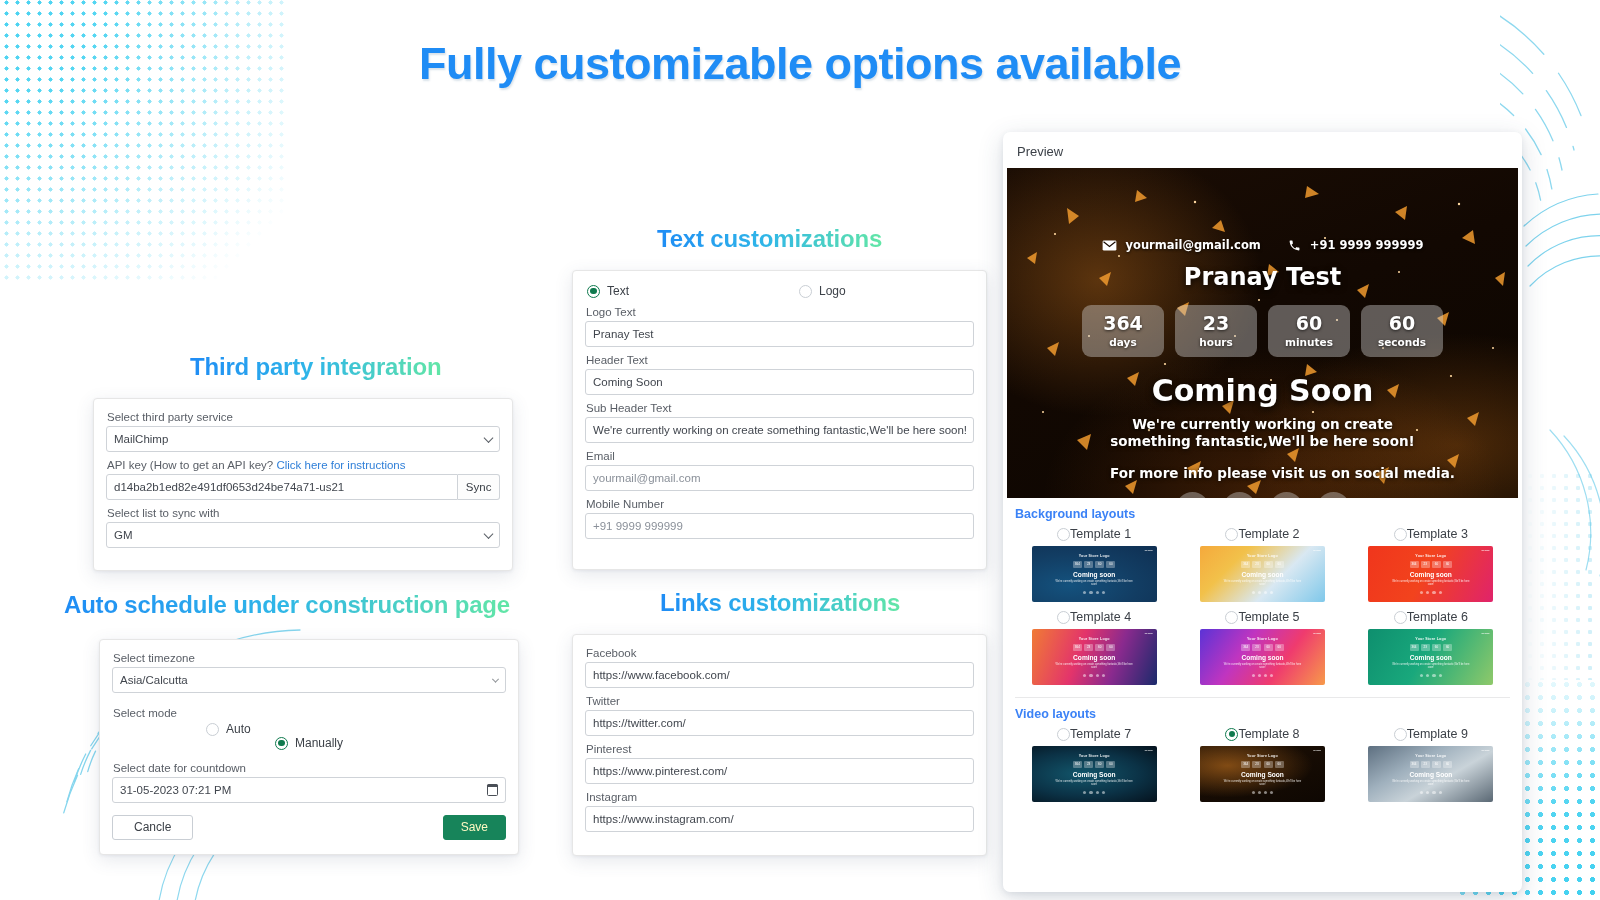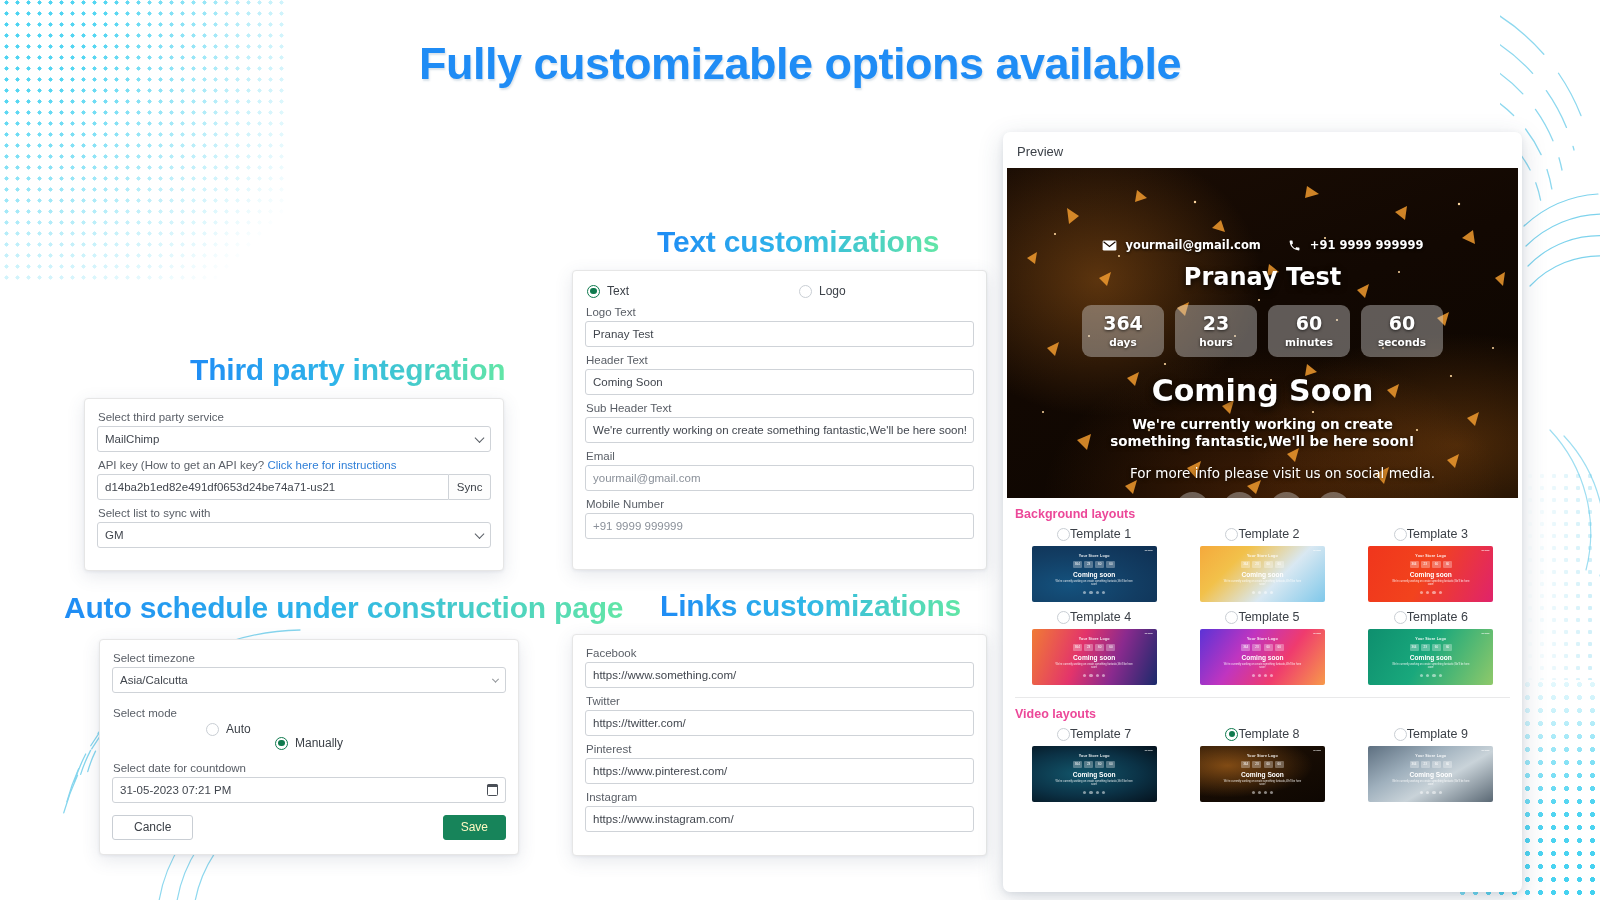--- a/index.html
+++ b/index.html
@@ -46,41 +46,41 @@
     text-align: center;
     font-size: 45px; font-weight: 700; letter-spacing: -0.5px;
     color: #1f8cf5;
     text-shadow: 1px 2px 2px rgba(120,150,175,.28);
     z-index: 5;
   }
 
   
   .sec-head {
     position: absolute; z-index: 5;
-    font-size: 30px; font-weight: 700; letter-spacing: -0.2px;
+    font-size: 24px; font-weight: 700; letter-spacing: -0.2px;
     background: linear-gradient(90deg, #1f8cf5 0%, #2fb6e8 48%, #62e6a6 100%);
     -webkit-background-clip: text; background-clip: text;
     -webkit-text-fill-color: transparent; color: transparent;
     white-space: nowrap;
   }
   #head-third  { left: 190px; top: 353px; }
   #head-auto   { left: 64px;  top: 591px; }
   #head-text   { left: 657px; top: 225px; }
   #head-links  { left: 660px; top: 589px; }
 
   
   .card {
     position: absolute; z-index: 4;
     background: #ffffff;
     border: 1px solid #e6e6e6;
     border-radius: 4px;
     box-shadow: 0 5px 18px rgba(60,80,110,.13), 0 1px 3px rgba(60,80,110,.08);
     padding: 12px 12px 14px 12px;
   }
-  #card-third { left: 84px; top: 398px; width: 420px; height: 173px; }
+  #card-third { left: 93px; top: 398px; width: 420px; height: 173px; }
   #card-auto  { left: 99px; top: 639px; width: 420px; height: 216px; }
   #card-text  { left: 572px; top: 270px; width: 415px; height: 300px; }
   #card-links { left: 572px; top: 634px; width: 415px; height: 222px; }
 
   .fld-label {
     font-size: 11.5px; color: #595e66; margin: 0 0 3px 1px;
     font-family: "Liberation Sans", sans-serif;
   }
   .fld-label.tight { margin-top: 7px; }
 
@@ -203,38 +203,38 @@
     text-shadow: 0 2px 7px rgba(0,0,0,.8);
   }
   .hero-sub {
     position: relative; z-index: 2; text-align: center; color: #fff;
     font-size: 13.5px; font-weight: 700; line-height: 1.28; margin-top: 8px;
     max-width: 330px; margin-left: auto; margin-right: auto;
     text-shadow: 0 1px 4px rgba(0,0,0,.8);
   }
   .hero-more {
     position: relative; z-index: 2; text-align: center; color: #fff;
-    font-size: 13.5px; font-weight: 400; margin-top: 14px;
+    font-size: 13.5px; font-weight: 700; margin-top: 14px;
     text-shadow: 0 1px 4px rgba(0,0,0,.8);
     padding-left: 40px;
   }
   .social-row {
     position: relative; z-index: 2;
     display: flex; justify-content: center; gap: 14px; margin-top: 11px;
   }
   .soc {
     width: 33px; height: 33px; border-radius: 50%;
     background: rgba(200,200,200,.42);
     display: flex; align-items: center; justify-content: center;
     cursor: pointer;
   }
 
   
   .layout-sec { padding: 9px 12px 4px 12px; }
-  .layout-sec h4 { font-size: 12.5px; font-weight: 700; color: #ec4899; margin-bottom: 6px; }
+  .layout-sec h4 { font-size: 12.5px; font-weight: 700; color: #3b82f6; margin-bottom: 6px; }
   .tpl-grid { display: flex; gap: 10px; }
   .tpl-col { flex: 1 1 0; }
   .tpl-head { display: flex; align-items: center; gap: 0; justify-content: center; margin-bottom: 5px; }
   .tpl-head .lbl { font-size: 12.5px; color: #3c4148; }
   .thumb {
     width: 125px; height: 56px; border-radius: 2px; margin: 0 auto;
     position: relative; overflow: hidden;
     display: flex; flex-direction: column; align-items: center; justify-content: center;
   }
   .thumb .t-logo { font-size: 3.6px; font-weight: 700; color: #fff; opacity: .92; letter-spacing: .2px; }
@@ -420,21 +420,21 @@
 
   <div class="fld-label tight">Mobile Number</div>
   <div class="inp">
     <span class="ph">+91 9999 999999</span>
   </div>
 </div>
 
 <div class="card" id="card-links">
   <div class="fld-label">Facebook</div>
   <div class="inp">
-    <span>https://www.something.com/</span>
+    <span>https://www.facebook.com/</span>
   </div>
 
   <div class="fld-label tight">Twitter</div>
   <div class="inp">
     <span>https://twitter.com/</span>
   </div>
 
   <div class="fld-label tight">Pinterest</div>
   <div class="inp">
     <span>https://www.pinterest.com/</span>

